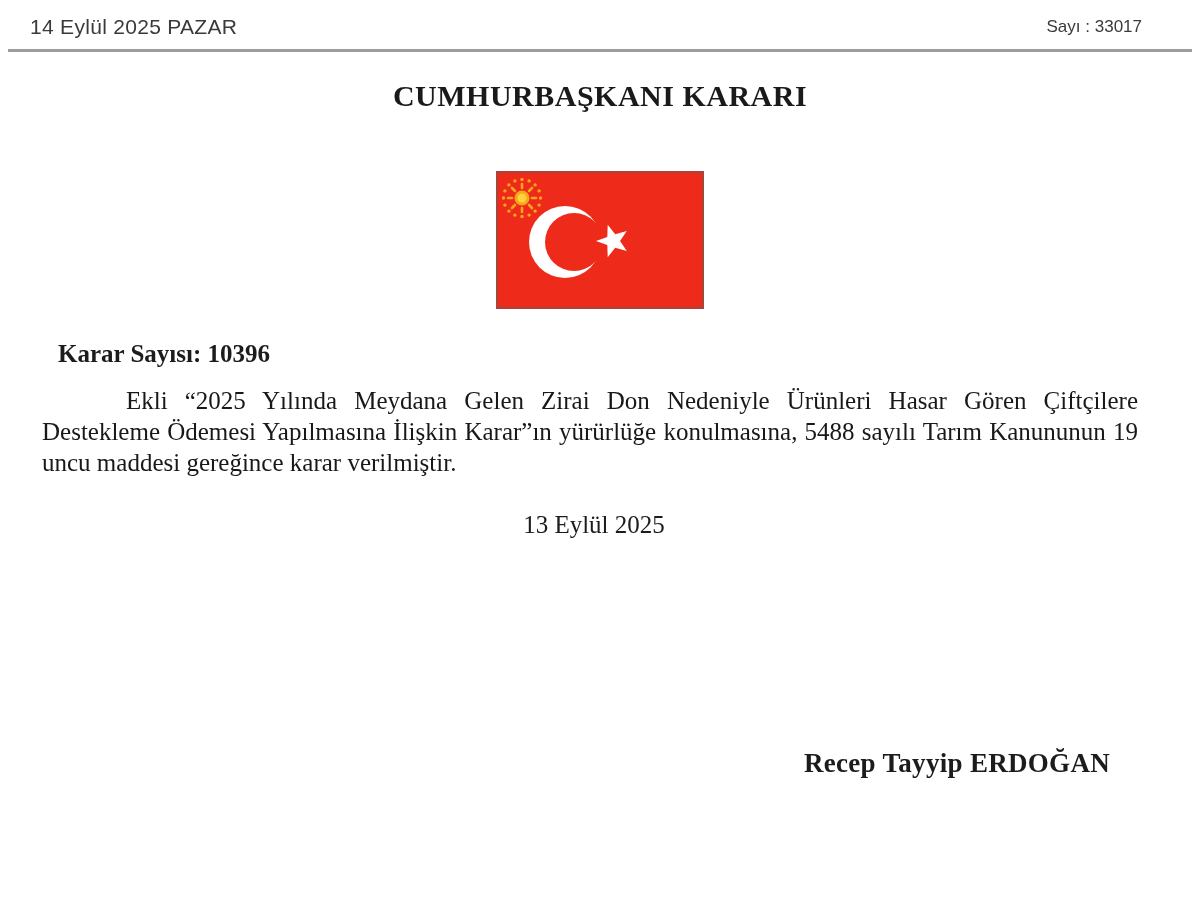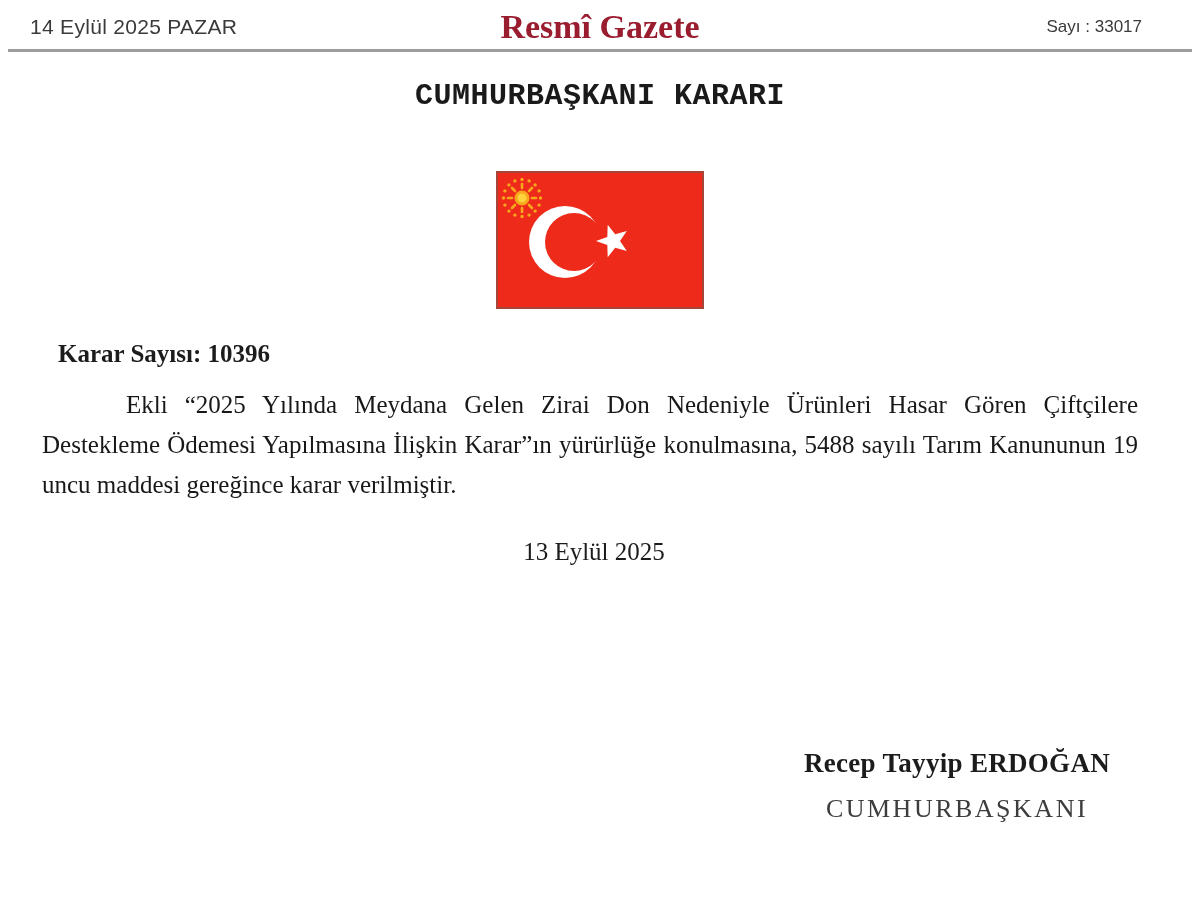--- a/index.html
+++ b/index.html
@@ -51,21 +51,20 @@
   }
 
   
   .doc-title {
     text-align: center;
     margin-top: 27px;
     font-weight: bold;
     font-size: 30px;
     letter-spacing: 0.5px;
     color: #1a1a1a;
-    font-family: Liberation Mono, monospace;
   }
 
   
   .flag-wrap {
     display: flex;
     justify-content: center;
     margin-top: 58px;
   }
   .flag-svg { display: block; }
 
@@ -73,21 +72,21 @@
   .decision-number {
     margin: 31px 0 0 58px;
     font-weight: bold;
     font-size: 25px;
   }
   .body-text {
     margin: 17px 62px 3px 42px;
     text-indent: 84px;
     text-align: justify;
     font-size: 25px;
-    line-height: 40px;
+    line-height: 31px;
     color: #181818;
   }
   .decision-date {
     text-align: center;
     margin-top: 33px;
     font-size: 25px;
     transform: translateX(-6px);
   }
 
   
@@ -110,21 +109,20 @@
     color: #3d3d3d;
   }
 </style>
 </head>
 <body>
 
 <div class="page">
 
   <div class="header">
     <div class="header-date">14 Eylül 2025 PAZAR</div>
-    <div class="masthead">Resmî Gazete</div>
     <div class="header-issue">Sayı : 33017</div>
   </div>
   <hr class="rule">
 
   <div class="doc-title">CUMHURBAŞKANI KARARI</div>
 
   <div class="flag-wrap">
     <svg class="flag-svg" width="208" height="138" viewBox="0 0 208 138" xmlns="http://www.w3.org/2000/svg">
 
       <rect x="1" y="1" width="206" height="136" fill="#ee2b1a" stroke="#a8453a" stroke-width="2"></rect>
@@ -172,16 +170,15 @@
   </div>
 
   <div class="decision-number">Karar Sayısı: 10396</div>
 
   <p class="body-text">Ekli “2025 Yılında Meydana Gelen Zirai Don Nedeniyle Ürünleri Hasar Gören Çiftçilere Destekleme Ödemesi Yapılmasına İlişkin Karar”ın yürürlüğe konulmasına, 5488 sayılı Tarım Kanununun 19 uncu maddesi gereğince karar verilmiştir.</p>
 
   <div class="decision-date">13 Eylül 2025</div>
 
   <div class="signature-area">
     <div class="signature-name">Recep Tayyip ERDOĞAN</div>
-    <div class="signature-title">CUMHURBAŞKANI</div>
   </div>
 
 </div>
 
 </body></html>

